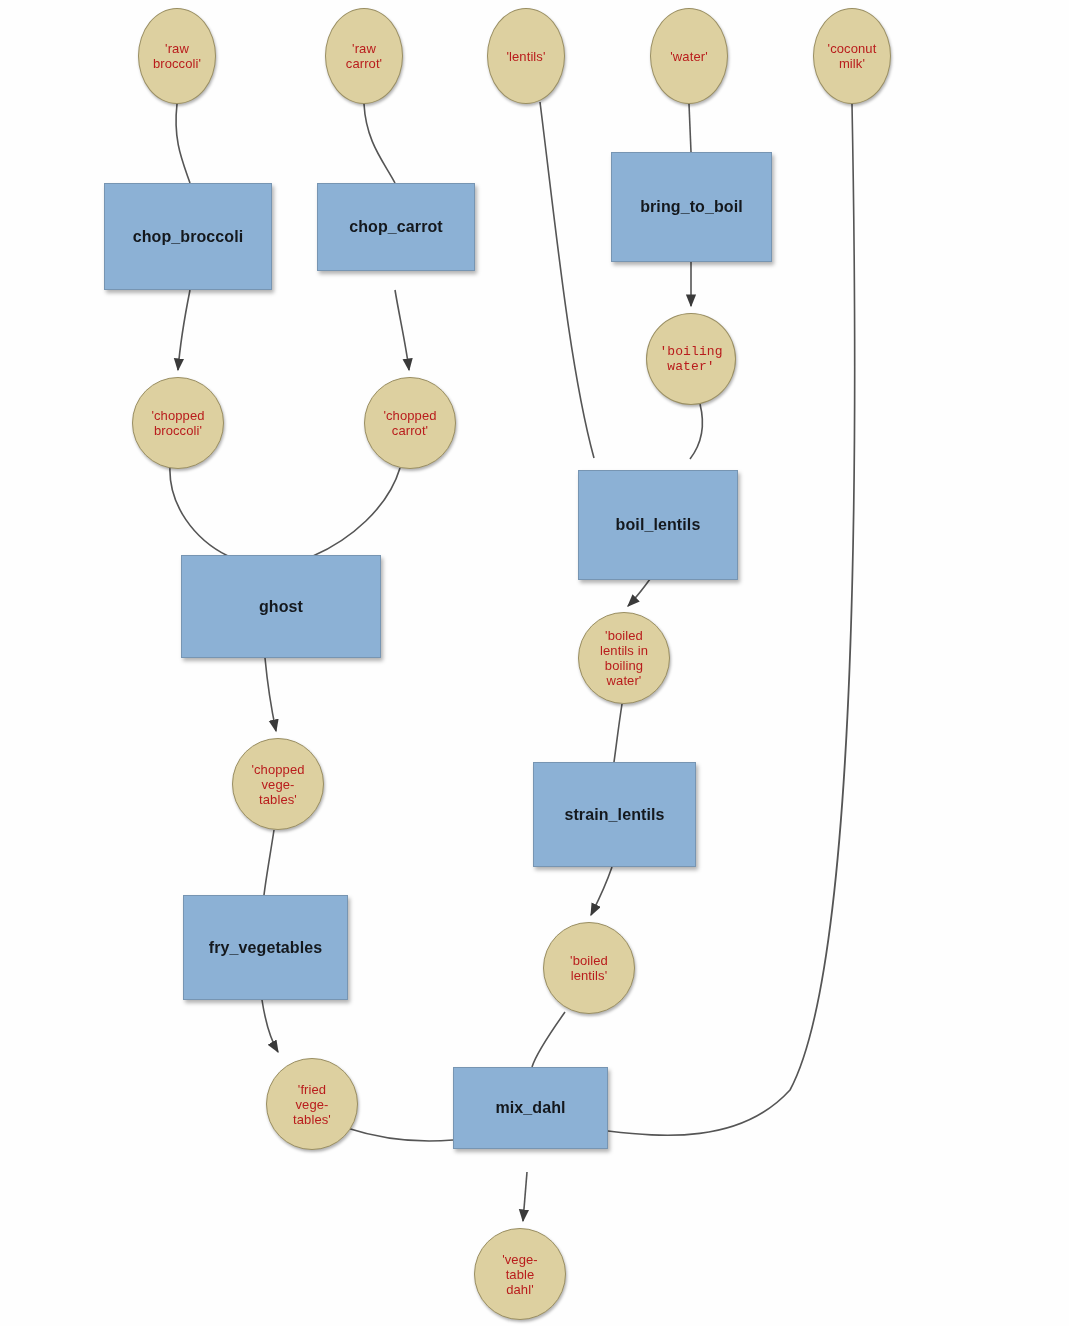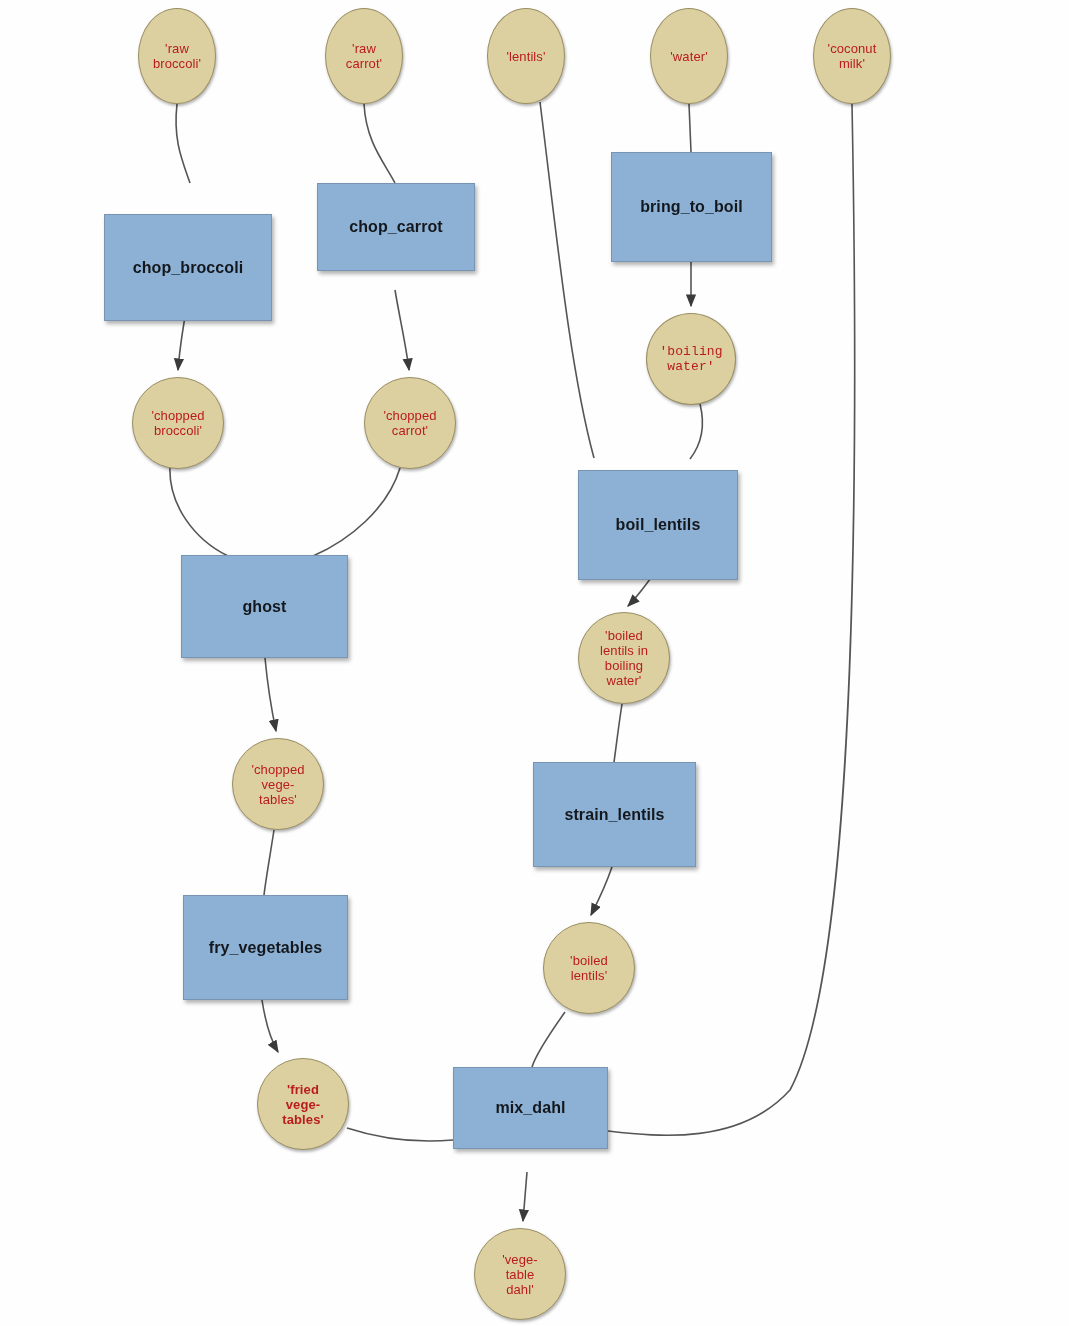--- a/index.html
+++ b/index.html
@@ -102,42 +102,42 @@
       <div class="node data" style="left: 487px; top: 8px; width: 78px; height: 96px;">
         <span class="lbl">'lentils'</span>
       </div>
       <div class="node data" style="left: 650px; top: 8px; width: 78px; height: 96px;">
         <span class="lbl">'water'</span>
       </div>
       <div class="node data" style="left: 813px; top: 8px; width: 78px; height: 96px;">
         <span class="lbl">'coconut
 milk'</span>
       </div>
-      <div class="node op" style="left: 104px; top: 183px; width: 168px; height: 107px; margin-top: 31px;">
+      <div class="node op" style="left: 104px; top: 183px; width: 168px; height: 107px;">
         <span class="lbl">chop_broccoli</span>
       </div>
       <div class="node op" style="left: 317px; top: 183px; width: 158px; height: 88px;">
         <span class="lbl">chop_carrot</span>
       </div>
       <div class="node op" style="left: 611px; top: 152px; width: 161px; height: 110px;">
         <span class="lbl">bring_to_boil</span>
       </div>
       <div class="node data" style="left: 132px; top: 377px; width: 92px; height: 92px;">
         <span class="lbl">'chopped
 broccoli'</span>
       </div>
       <div class="node data" style="left: 364px; top: 377px; width: 92px; height: 92px;">
         <span class="lbl">'chopped
 carrot'</span>
       </div>
       <div class="node data" style="left: 646px; top: 313px; width: 90px; height: 92px; font-family: Liberation Mono, monospace;">
         <span class="lbl">'boiling
 water'</span>
       </div>
-      <div class="node op" style="left: 181px; top: 555px; width: 167px; height: 103px;">
+      <div class="node op" style="left: 181px; top: 555px; width: 200px; height: 103px;">
         <span class="lbl">ghost</span>
       </div>
       <div class="node op" style="left: 578px; top: 470px; width: 160px; height: 110px;">
         <span class="lbl">boil_lentils</span>
       </div>
       <div class="node data" style="left: 232px; top: 738px; width: 92px; height: 92px;">
         <span class="lbl">'chopped
 vege-
 tables'</span>
       </div>
@@ -146,21 +146,21 @@
 lentils in
 boiling
 water'</span>
       </div>
       <div class="node op" style="left: 183px; top: 895px; width: 165px; height: 105px;">
         <span class="lbl">fry_vegetables</span>
       </div>
       <div class="node op" style="left: 533px; top: 762px; width: 163px; height: 105px;">
         <span class="lbl">strain_lentils</span>
       </div>
-      <div class="node data" style="left: 257px; top: 1058px; width: 92px; height: 92px; font-weight: bold;">
+      <div class="node data" style="left: 266px; top: 1058px; width: 92px; height: 92px;">
         <span class="lbl">'fried
 vege-
 tables'</span>
       </div>
       <div class="node data" style="left: 543px; top: 922px; width: 92px; height: 92px;">
         <span class="lbl">'boiled
 lentils'</span>
       </div>
       <div class="node op" style="left: 453px; top: 1067px; width: 155px; height: 82px;">
         <span class="lbl">mix_dahl</span>

